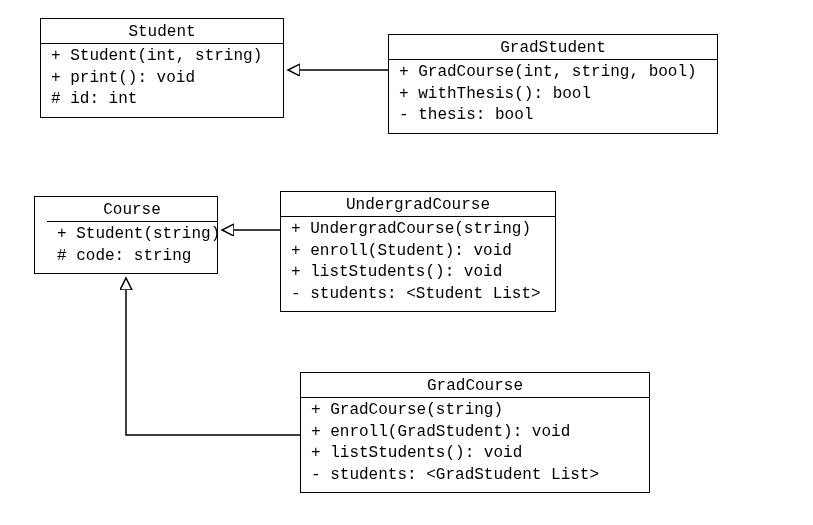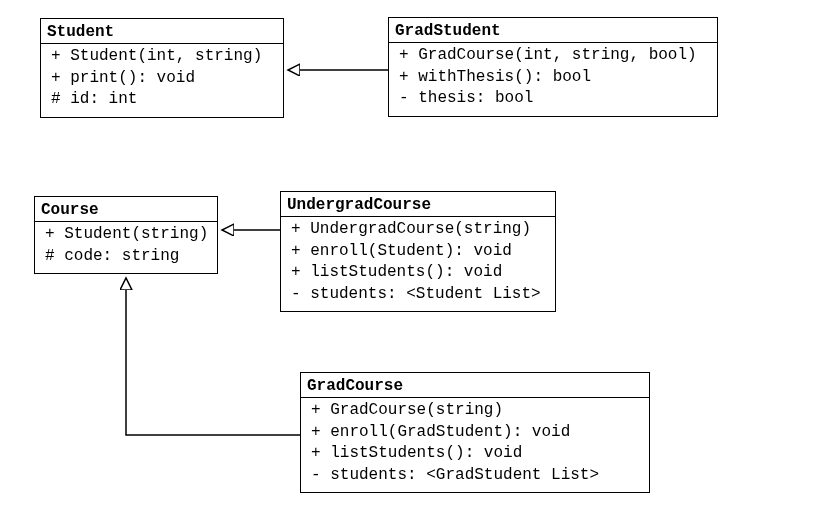--- a/index.html
+++ b/index.html
@@ -17,22 +17,22 @@
     width: 813px;
     height: 525px;
   }
   .uml-class {
     position: absolute;
     border: 1.5px solid #000;
     background: #fff;
     box-sizing: border-box;
   }
   .uml-title {
-    font-weight: bold;
-    text-align: left;
+    font-weight: normal;
+    text-align: center;
     padding: 4px 6px 2px 6px;
     border-bottom: 1.5px solid #000;
     white-space: nowrap;
   }
   .uml-body {
     padding: 2px 6px 6px 10px;
     line-height: 1.35;
     white-space: nowrap;
   }
   .uml-member {
@@ -68,30 +68,30 @@
 
   <div class="uml-class" style="left:40px; top:18px; width:244px;">
     <div class="uml-title">Student</div>
     <div class="uml-body">
       <span class="uml-member">+ Student(int, string)</span>
       <span class="uml-member">+ print(): void</span>
       <span class="uml-member"># id: int</span>
     </div>
   </div>
 
-  <div class="uml-class" style="left:388px; top:17px; width:330px;">
+  <div class="uml-class" style="left:388px; top:34px; width:330px;">
     <div class="uml-title">GradStudent</div>
     <div class="uml-body">
       <span class="uml-member">+ GradCourse(int, string, bool)</span>
       <span class="uml-member">+ withThesis(): bool</span>
       <span class="uml-member">- thesis: bool</span>
     </div>
   </div>
 
-  <div class="uml-class" style="left:34px; top:196px; width:184px;">
+  <div class="uml-class" style="left:34px; top:196px; width:184px;padding-left:12px;">
     <div class="uml-title">Course</div>
     <div class="uml-body">
       <span class="uml-member">+ Student(string)</span>
       <span class="uml-member"># code: string</span>
     </div>
   </div>
 
   <div class="uml-class" style="left:280px; top:191px; width:276px;">
     <div class="uml-title">UndergradCourse</div>
     <div class="uml-body">

